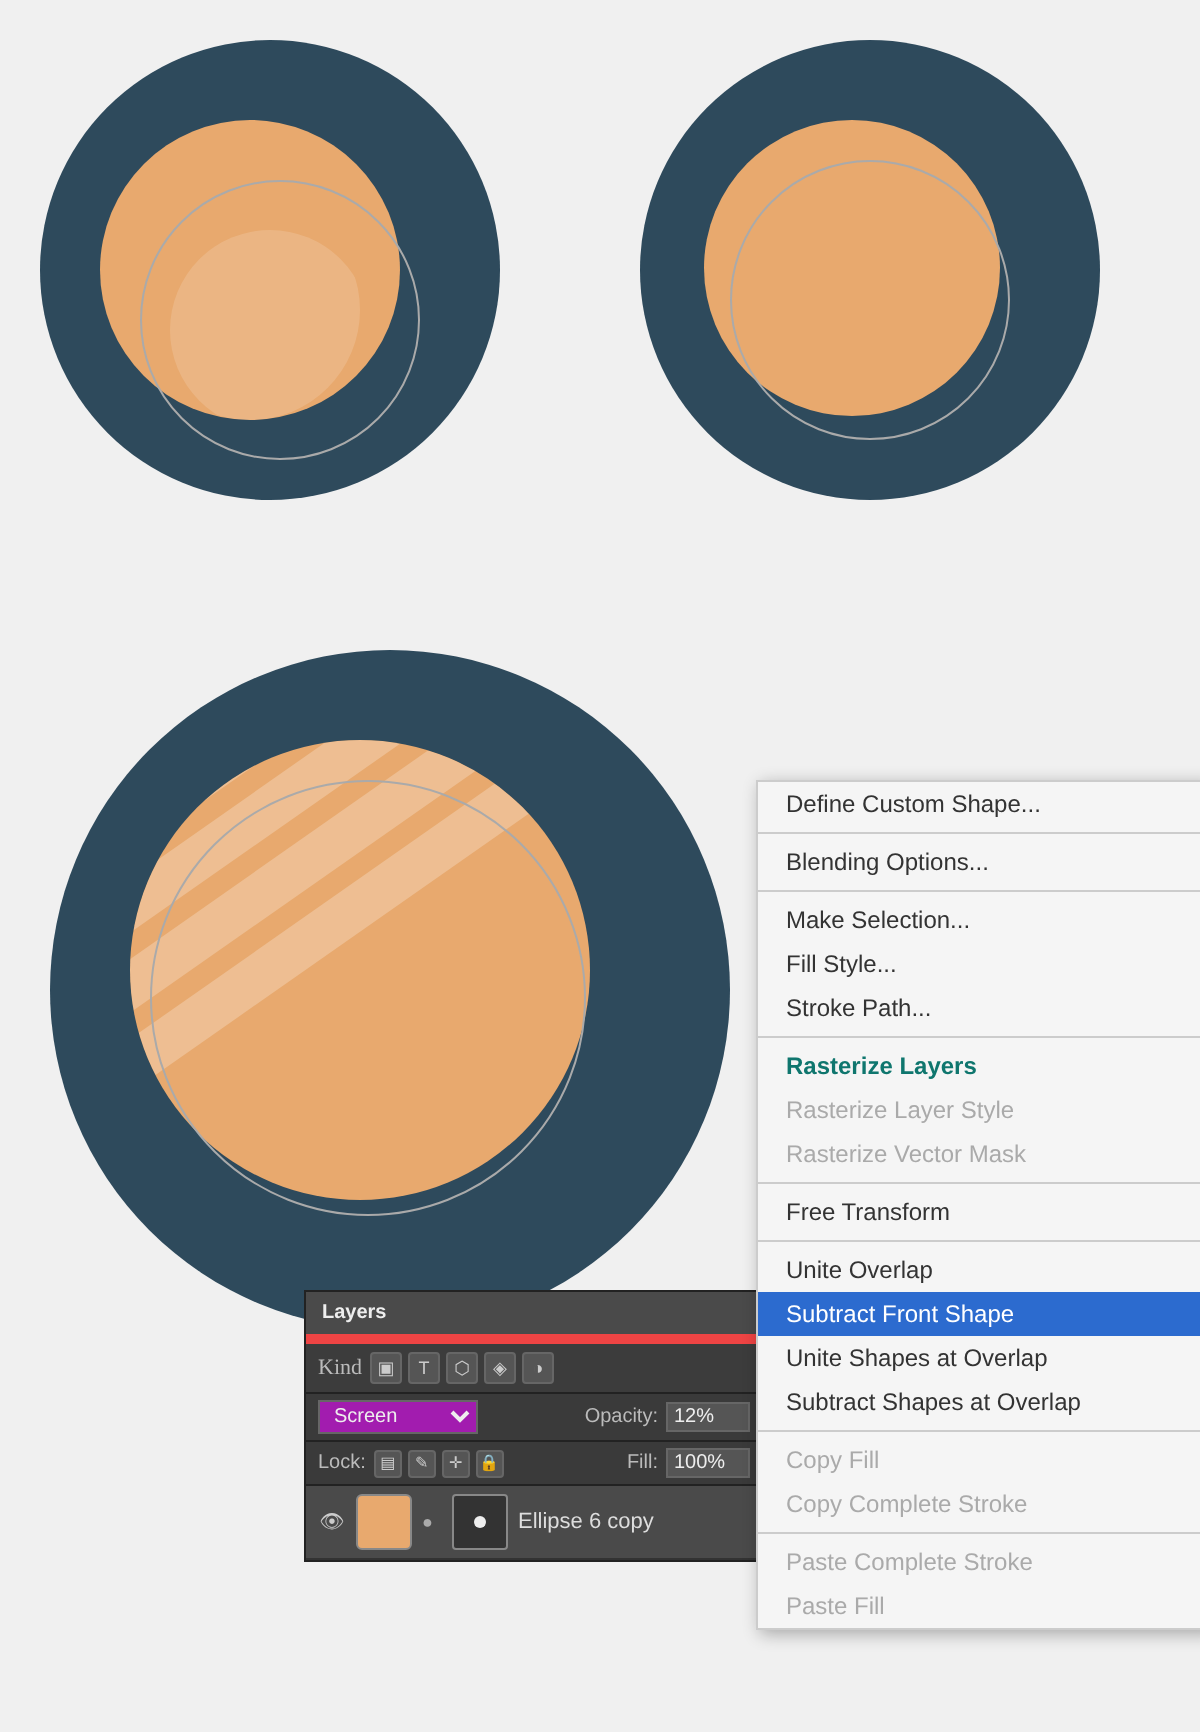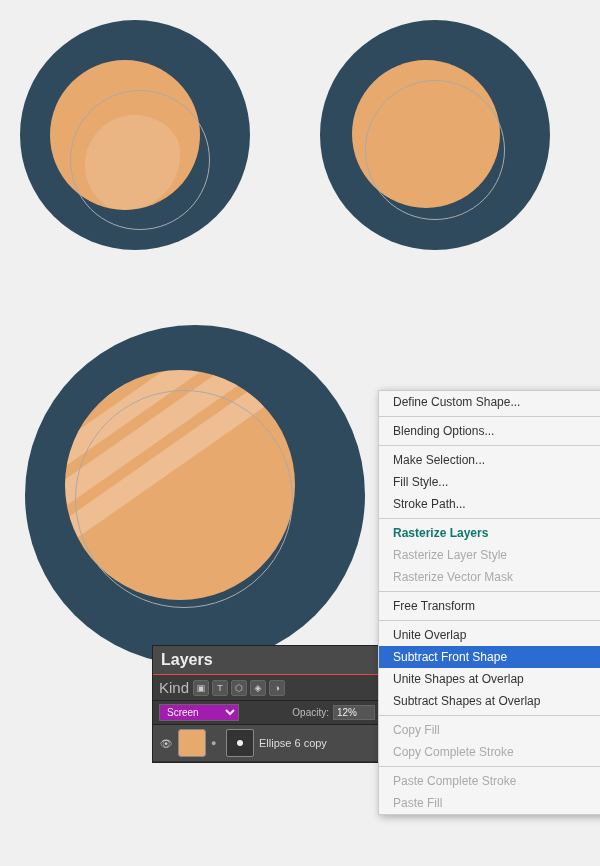--- a/index.html
+++ b/index.html
@@ -218,38 +218,39 @@
       background: #3a3a3a;
       border: 1px solid #222;
       color: #ccc;
       font-size: 11px;
       z-index: 99;
     }
 
     .layers-header {
       background: #4a4a4a;
       padding: 5px 8px;
-      font-size: 16px;
+      font-size: 10px;
       color: #eee;
       font-weight: bold;
-      border-bottom: 1px solid #ef4444;
+      border-bottom: 5px solid #ef4444;
     }
 
     .layers-filter-row {
       background: #3c3c3c;
       padding: 4px 6px;
       display: flex;
       align-items: center;
       gap: 4px;
       border-bottom: 1px solid #222;
     }
 
     .filter-label {
       color: #bbb;
-      font-size: 15px;
+      font-size: 11px;
+      font-family: Liberation Serif, serif;
     }
 
     .filter-icons {
       display: flex;
       gap: 3px;
       align-items: center;
     }
 
     .filter-icon-btn {
       width: 16px;
@@ -484,20 +485,31 @@
     <div class="layers-blend-row">
       <select class="blend-dropdown">
         <option>Screen</option>
         <option>Normal</option>
         <option>Multiply</option>
       </select>
       <span class="opacity-label">Opacity:</span>
       <div class="opacity-value">12%</div>
     </div>
 
+    <div class="layers-lock-row">
+      <span class="lock-label">Lock:</span>
+      <div class="lock-icons">
+        <div class="lock-icon-btn">▤</div>
+        <div class="lock-icon-btn">✎</div>
+        <div class="lock-icon-btn">✛</div>
+        <div class="lock-icon-btn">🔒</div>
+      </div>
+      <span class="fill-label">Fill:</span>
+      <div class="fill-value">100%</div>
+    </div>
 
     <div class="layer-row">
       <div class="layer-eye">👁</div>
       <div class="layer-thumb" style="background: #e8a96e; border-radius: 3px;"></div>
       <div class="layer-link-icon">●</div>
       <div class="layer-thumb-mask">
         <div class="layer-thumb-dot"></div>
       </div>
       <div class="layer-name">Ellipse 6 copy</div>
     </div>

